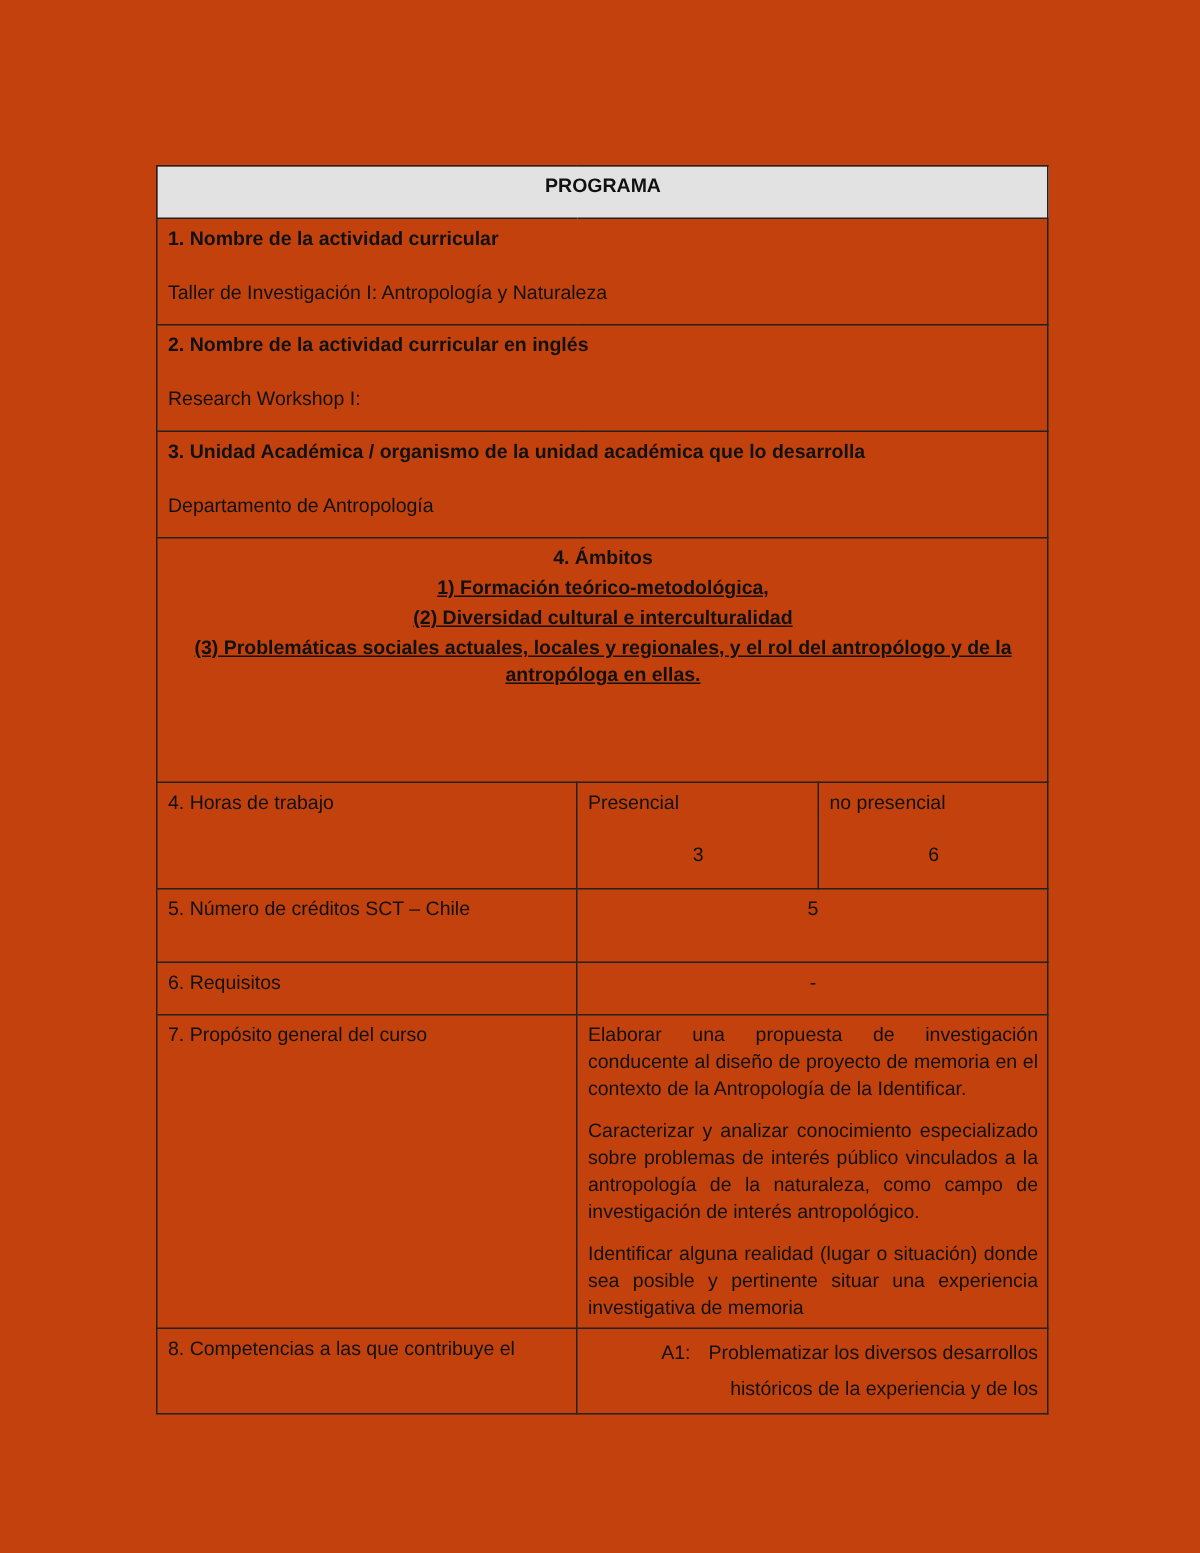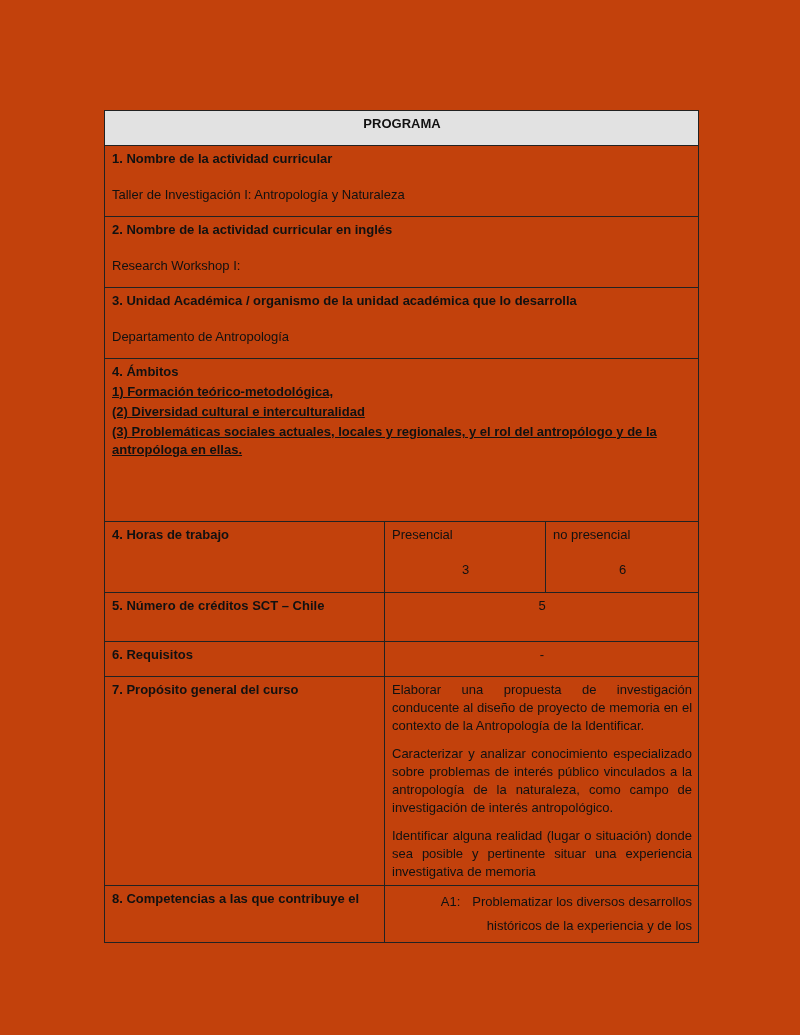--- a/index.html
+++ b/index.html
@@ -36,21 +36,21 @@
       vertical-align: top;
       padding: 4px 6px 4px 7px;
     }
     .hdr {
       background: #e2e2e2;
       text-align: center;
       font-weight: bold;
       height: 26px;
       padding-top: 4px !important;
     }
-    .b { font-weight: bold; }
+    .b { font-weight: normal; }
     .lbl { font-weight: bold; display: block; }
     .val { display: block; margin-top: 18px; }
     .ambito { font-weight: bold; display: block; margin-top: 2px; text-decoration: underline; }
     .center { text-align: center; }
     .para { display: block; text-align: justify; }
     .para + .para { margin-top: 10px; }
     .hours-label { display: block; }
     .hours-val { display: block; text-align: center; margin-top: 17px; }
     .comp { text-align: right; line-height: 24px; }
     .comp-code { display: inline-block; margin-right: 12px; }
@@ -85,21 +85,21 @@
     </tr>
 
     <tr>
       <td colspan="3" style="height:62px;">
         <span class="lbl">3. Unidad Académica / organismo de la unidad académica que lo desarrolla</span>
         <span class="val">Departamento de Antropología</span>
       </td>
     </tr>
 
     <tr>
-      <td colspan="3" style="height:154px;">
+      <td colspan="3" style="height:154px;text-align:center;">
         <span class="lbl">4. Ámbitos</span>
         <span class="ambito">1) Formación teórico-metodológica,</span>
         <span class="ambito">(2) Diversidad cultural e interculturalidad</span>
         <span class="ambito">(3) Problemáticas sociales actuales, locales y regionales, y el rol del antropólogo y de la antropóloga en ellas.</span>
       </td>
     </tr>
 
     <tr>
       <td class="b" style="height:62px;">4. Horas de trabajo</td>
       <td>

